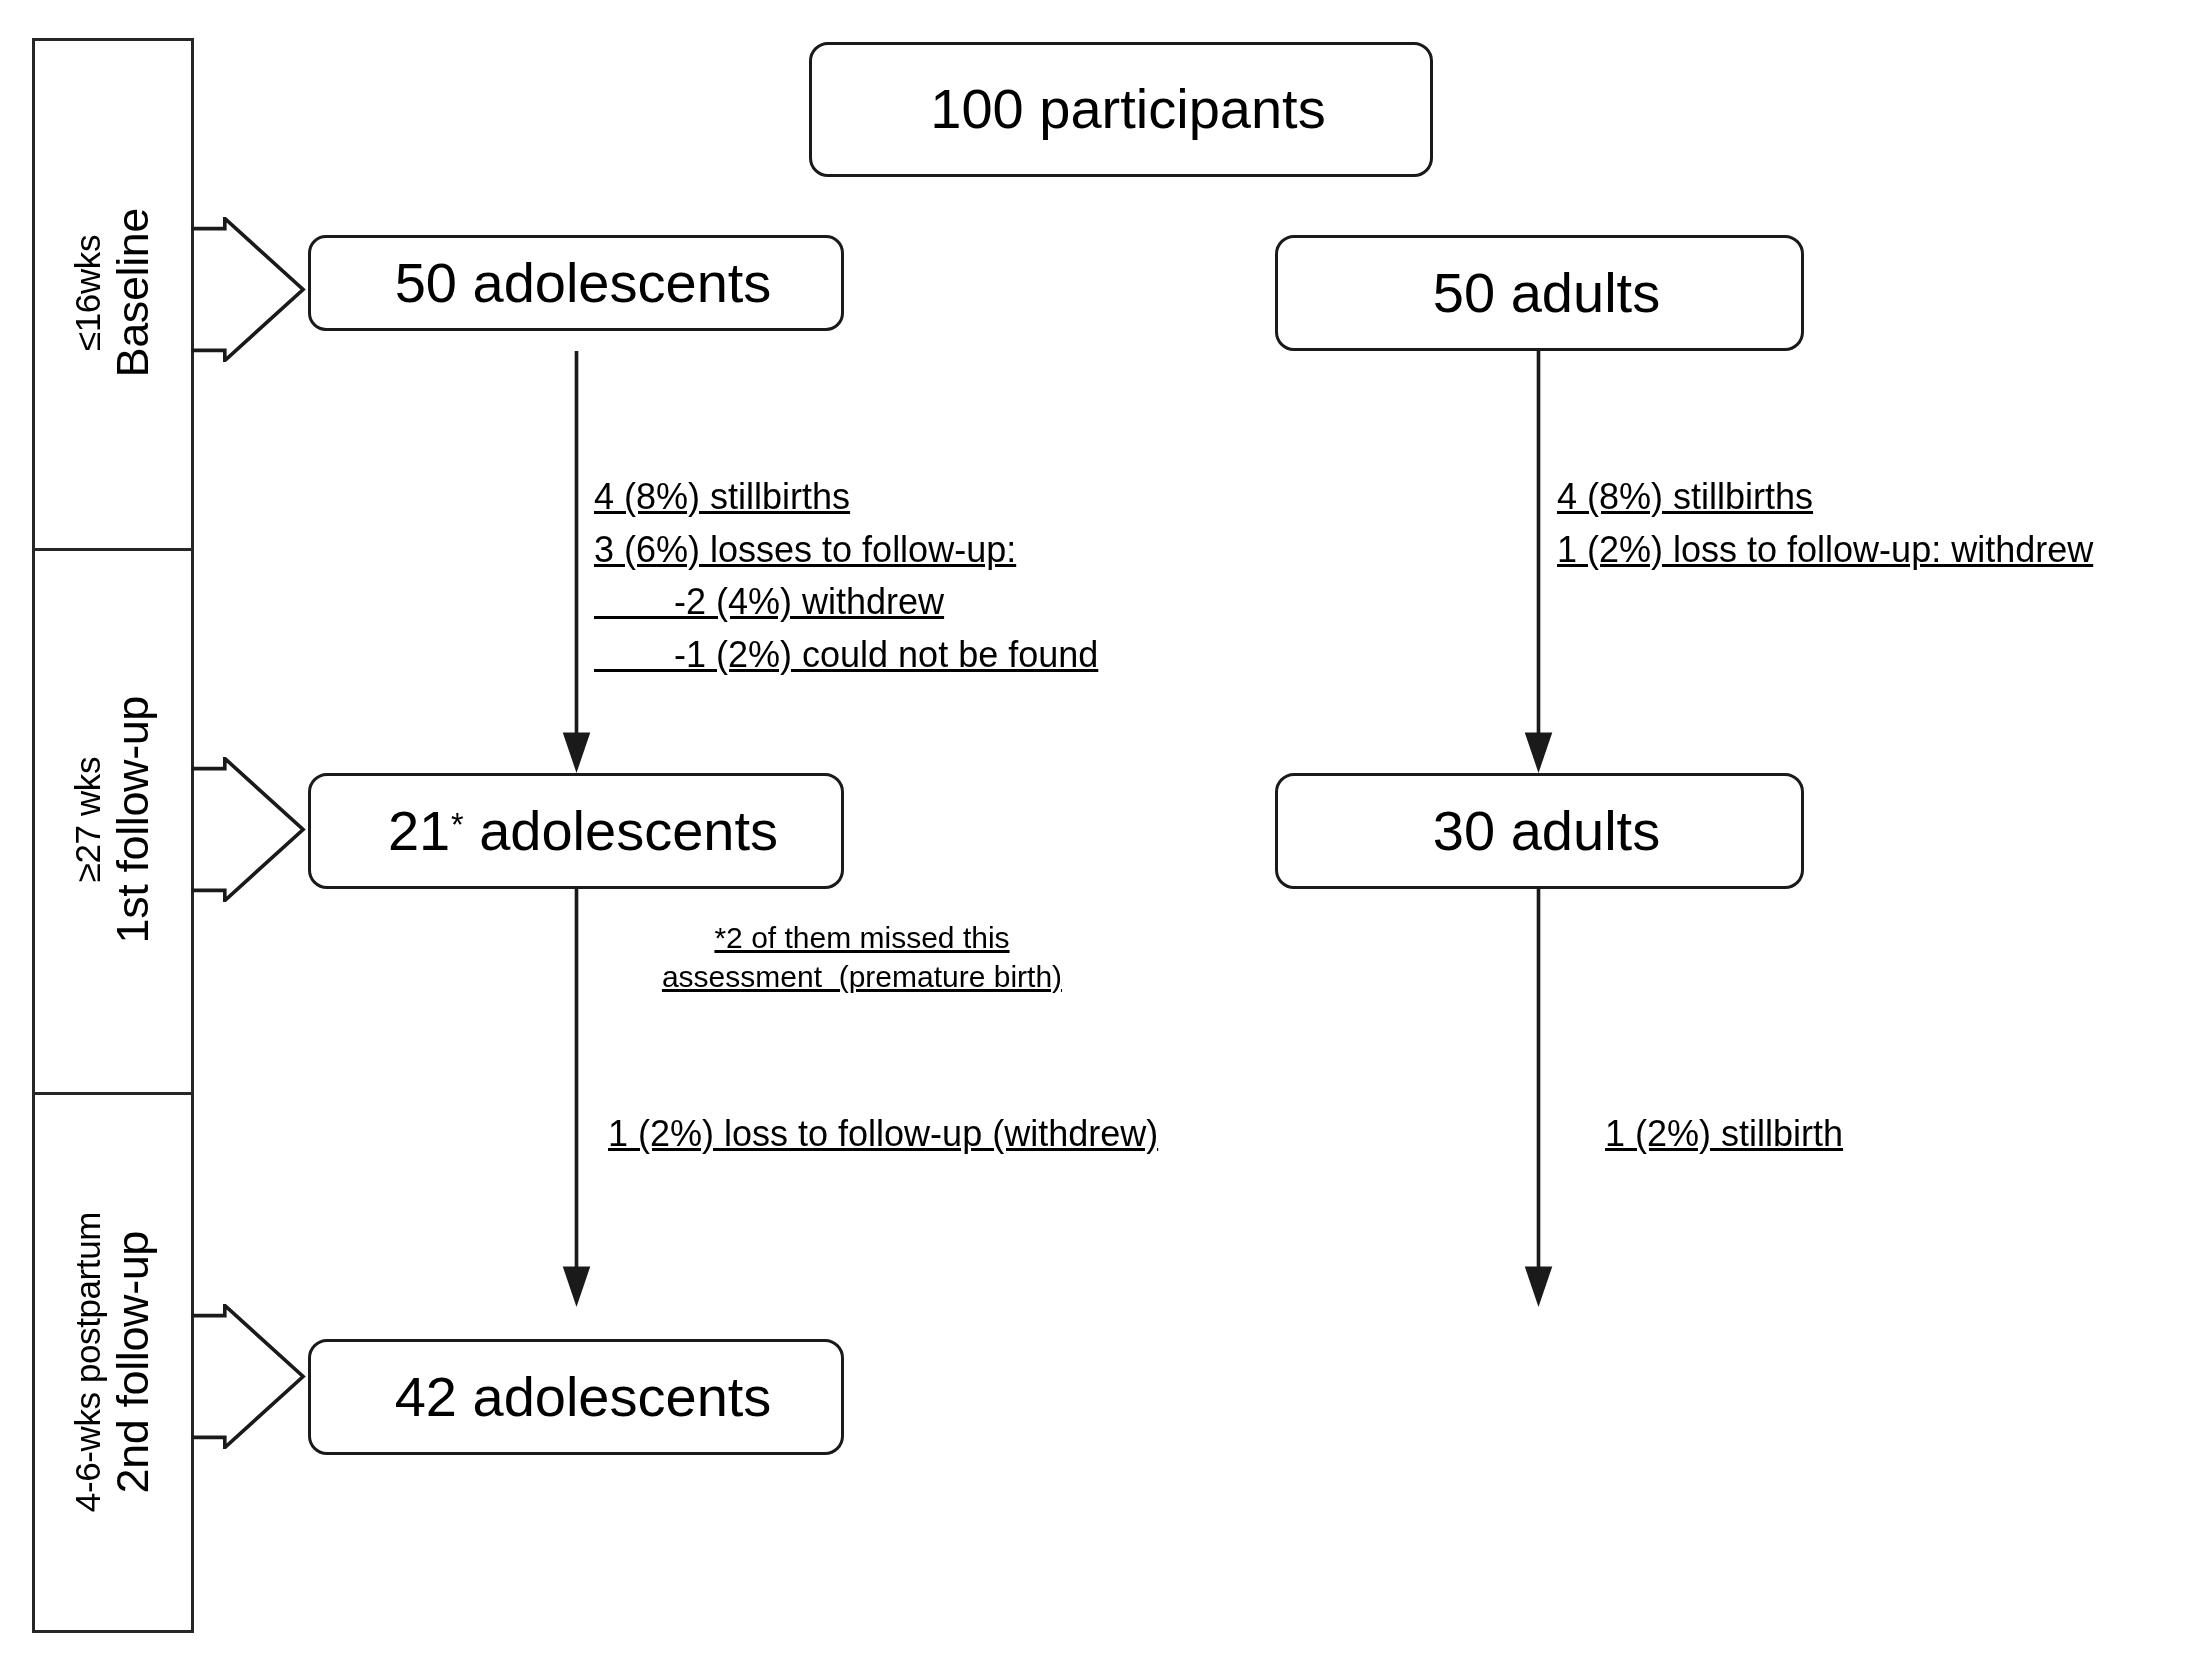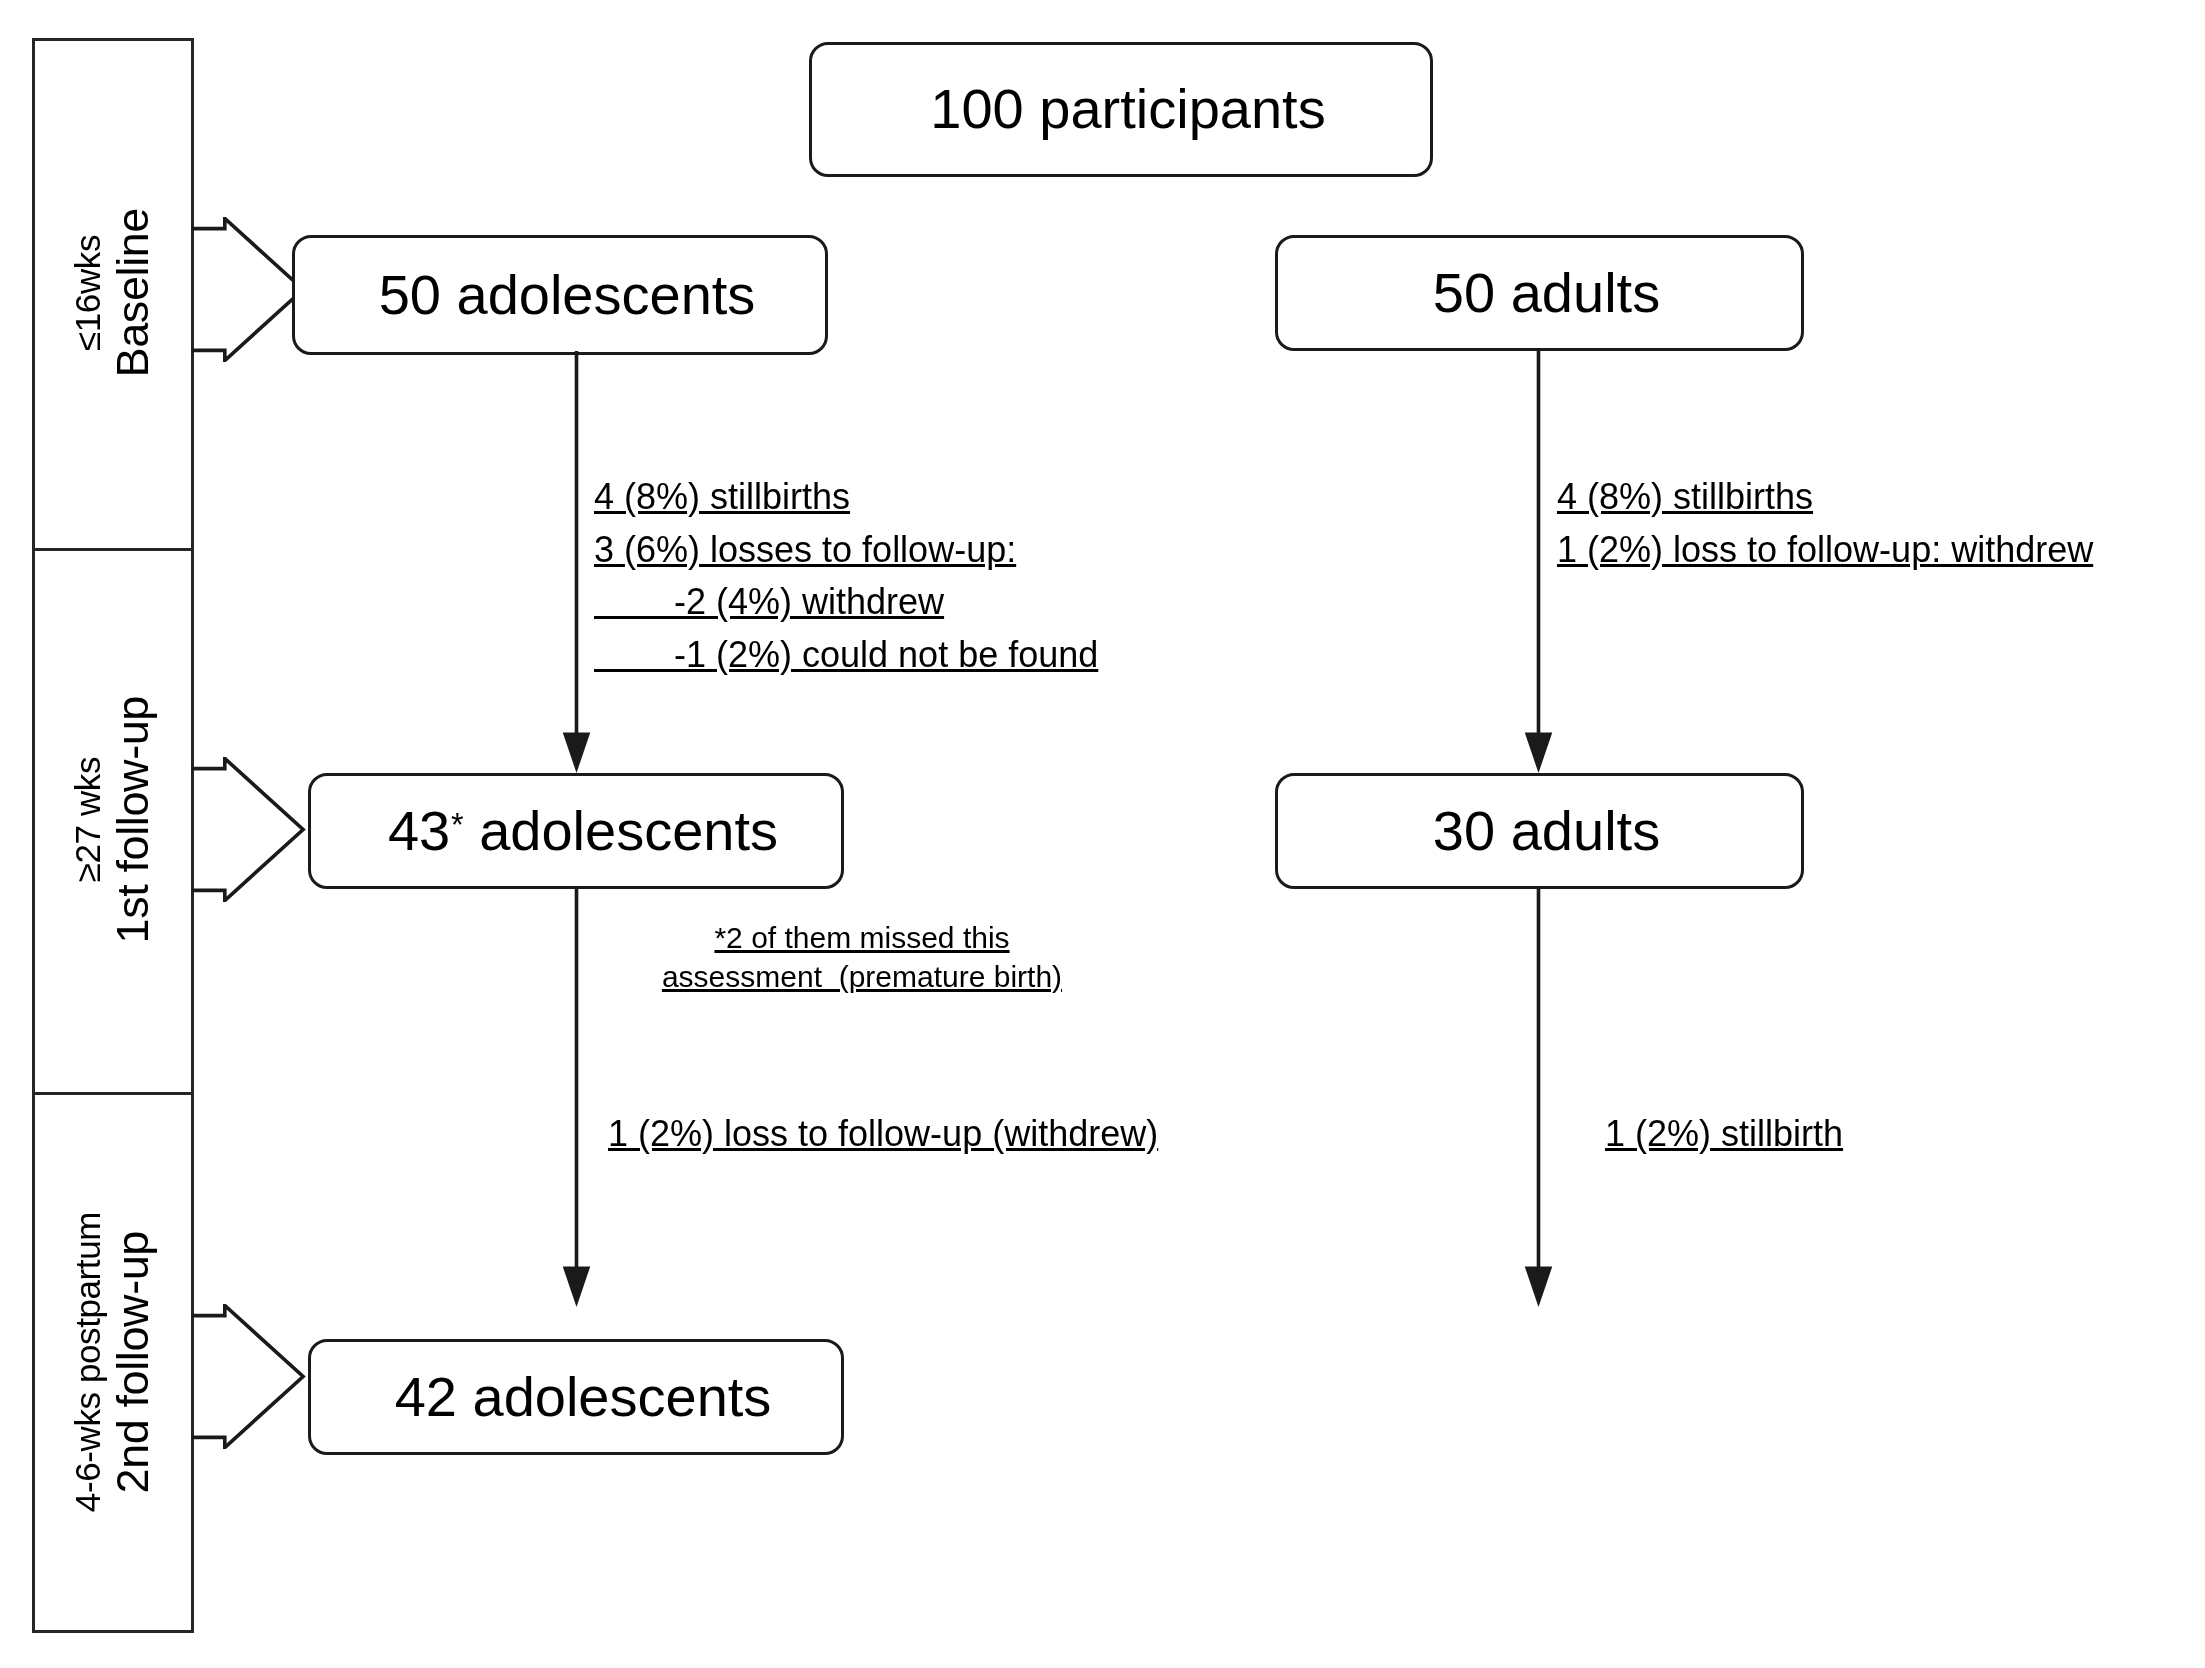--- a/index.html
+++ b/index.html
@@ -153,30 +153,30 @@
   <div class="chevron" style="left:190px;top:1304px;">
     <svg viewBox="0 0 160 200" preserveAspectRatio="none">
       <path d="M2,16 L48,16 L48,2 L156,100 L48,198 L48,184 L2,184" fill="none" stroke="#1a1a1a" stroke-width="5" stroke-linejoin="miter"></path>
     </svg>
   </div>
 
   <div class="node big" style="left:809px;top:42px;width:624px;height:135px;">
     <span>100 participants</span>
   </div>
 
-  <div class="node big" style="left:292px;top:235px;width:536px;height:120px;">
+  <div class="node big" style="left:308px;top:235px;width:536px;height:96px;border-radius:18px;">
     <span>50 adolescents</span>
   </div>
 
   <div class="node big" style="left:1275px;top:235px;width:529px;height:116px;">
     <span>50 adults</span>
   </div>
 
   <div class="node big" style="left:308px;top:773px;width:536px;height:116px;">
-    <span><span>43</span><sup class="star">*</sup><span> adolescents</span></span>
+    <span><span>21</span><sup class="star">*</sup><span> adolescents</span></span>
   </div>
 
   <div class="node big" style="left:1275px;top:773px;width:529px;height:116px;">
     <span>30 adults</span>
   </div>
 
   <div class="node big" style="left:308px;top:1307px;width:536px;height:116px;margin-top:32px;">
     <span>42 adolescents</span>
   </div>
 

